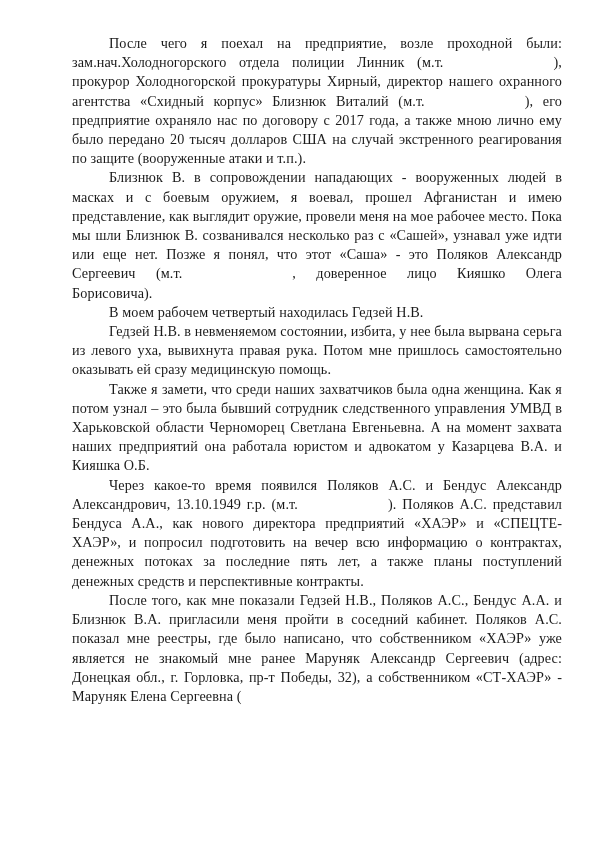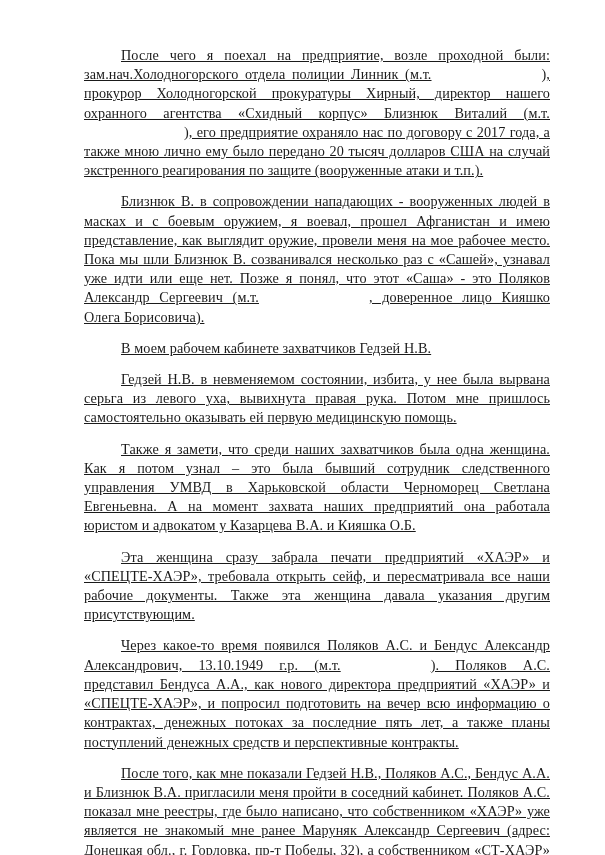--- a/index.html
+++ b/index.html
@@ -10,47 +10,45 @@
     top: 34px;
     width: 490px;
     font-family: "Liberation Serif", serif;
     font-size: 14.2px;
     line-height: 19.2px;
     color: #1a1a1a;
     text-align: justify;
     letter-spacing: 0.1px;
   }
   .para {
-    margin: 12px;
+    margin: 0;
     text-indent: 37px;
-    text-decoration: underline;
   }
   .blank { display: inline-block; }
   .w90 { width: 90px; }
   .w100 { width: 100px; }
   .w110 { width: 110px; }
   .w210 { width: 210px; }
 </style>
 </head>
 <body>
 
 <div class="page">
 
   <p class="para"><span>После чего я поехал на предприятие, возле проходной были: зам.нач.Холодногорского отдела полиции Линник (м.т.</span><span class="blank w110"></span><span>), прокурор Холодногорской прокуратуры Хирный, директор нашего охранного агентства «Схидный корпус» Близнюк Виталий (м.т.</span><span class="blank w100"></span><span>), его предприятие охраняло нас по договору с 2017 года, а также мною лично ему было передано 20 тысяч долларов США на случай экстренного реагирования по защите (вооруженные атаки и т.п.).</span></p>
 
   <p class="para"><span>Близнюк В. в сопровождении нападающих - вооруженных людей в масках и с боевым оружием, я воевал, прошел Афганистан и имею представление, как выглядит оружие, провели меня на мое рабочее место. Пока мы шли Близнюк В. созванивался несколько раз с «Сашей», узнавал уже идти или еще нет. Позже я понял, что этот «Саша» - это Поляков Александр Сергеевич (м.т.</span><span class="blank w110"></span><span>, доверенное лицо Кияшко Олега Борисовича).</span></p>
 
 
-  <p class="para">В моем рабочем кабинете захватчиков Гедзей Н.В.</p>
+  <p class="para">В моем рабочем четвертый находилась Гедзей Н.В.</p>
 
 
-  <p class="para">Гедзей Н.В. в невменяемом состоянии, избита, у нее была вырвана серьга из левого уха, вывихнута правая рука. Потом мне пришлось самостоятельно оказывать ей первую медицинскую помощь.</p>
+  <p class="para">Гедзей Н.В. в невменяемом состоянии, избита, у нее была вырвана серьга из левого уха, вывихнута правая рука. Потом мне пришлось самостоятельно оказывать ей сразу медицинскую помощь.</p>
 
   <p class="para">Также я замети, что среди наших захватчиков была одна женщина. Как я потом узнал – это была бывший сотрудник следственного управления УМВД в Харьковской области Черноморец Светлана Евгеньевна. А на момент захвата наших предприятий она работала юристом и адвокатом у Казарцева В.А. и Кияшка О.Б.</p>
 
-  <p class="para">Эта женщина сразу забрала печати предприятий «ХАЭР» и «СПЕЦТЕ-ХАЭР», требовала открыть сейф, и пересматривала все наши рабочие документы. Также эта женщина давала указания другим присутствующим.</p>
 
 
   <p class="para"><span>Через какое-то время появился Поляков А.С. и Бендус Александр Александрович, 13.10.1949 г.р. (м.т.</span><span class="blank w90"></span><span>). Поляков А.С. представил Бендуса А.А., как нового директора предприятий «ХАЭР» и «СПЕЦТЕ-ХАЭР», и попросил подготовить на вечер всю информацию о контрактах, денежных потоках за последние пять лет, а также планы поступлений денежных средств и перспективные контракты.</span></p>
 
   <p class="para"><span>После того, как мне показали Гедзей Н.В., Поляков А.С., Бендус А.А. и Близнюк В.А. пригласили меня пройти в соседний кабинет. Поляков А.С. показал мне реестры, где было написано, что собственником «ХАЭР» уже является не знакомый мне ранее Маруняк Александр Сергеевич (адрес: Донецкая обл., г. Горловка, пр-т Победы, 32), а собственником «СТ-ХАЭР» - Маруняк Елена Сергеевна (</span><span class="blank w210"></span></p>
 
 </div>
 
 </body></html>

